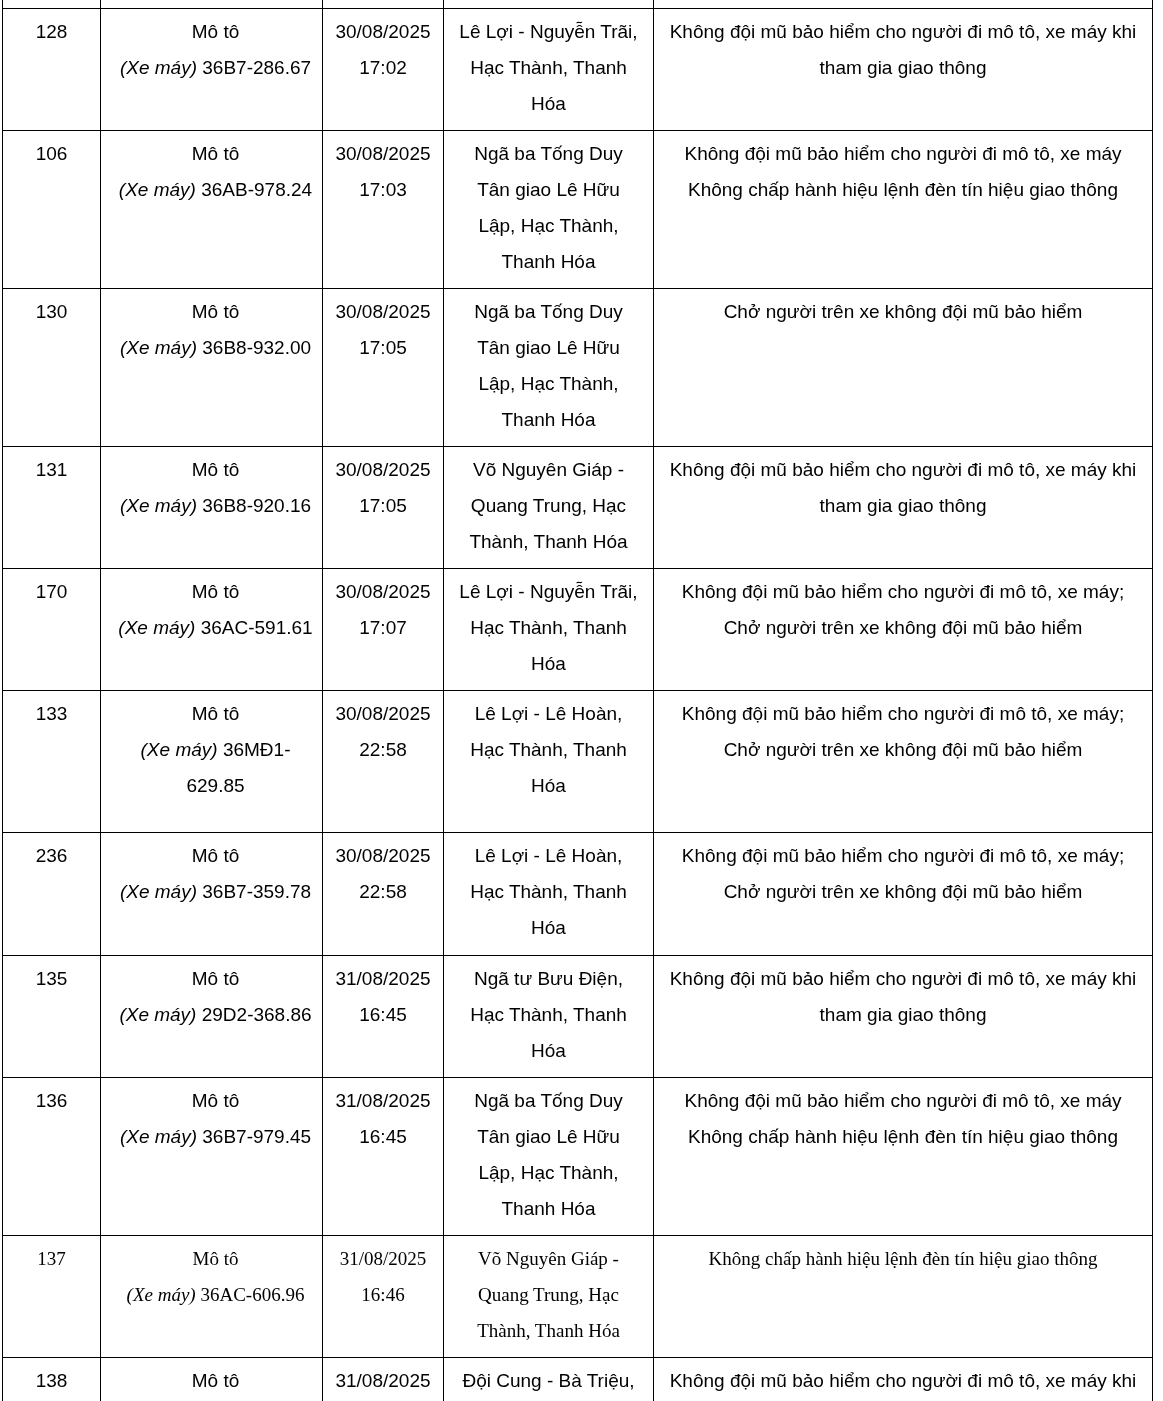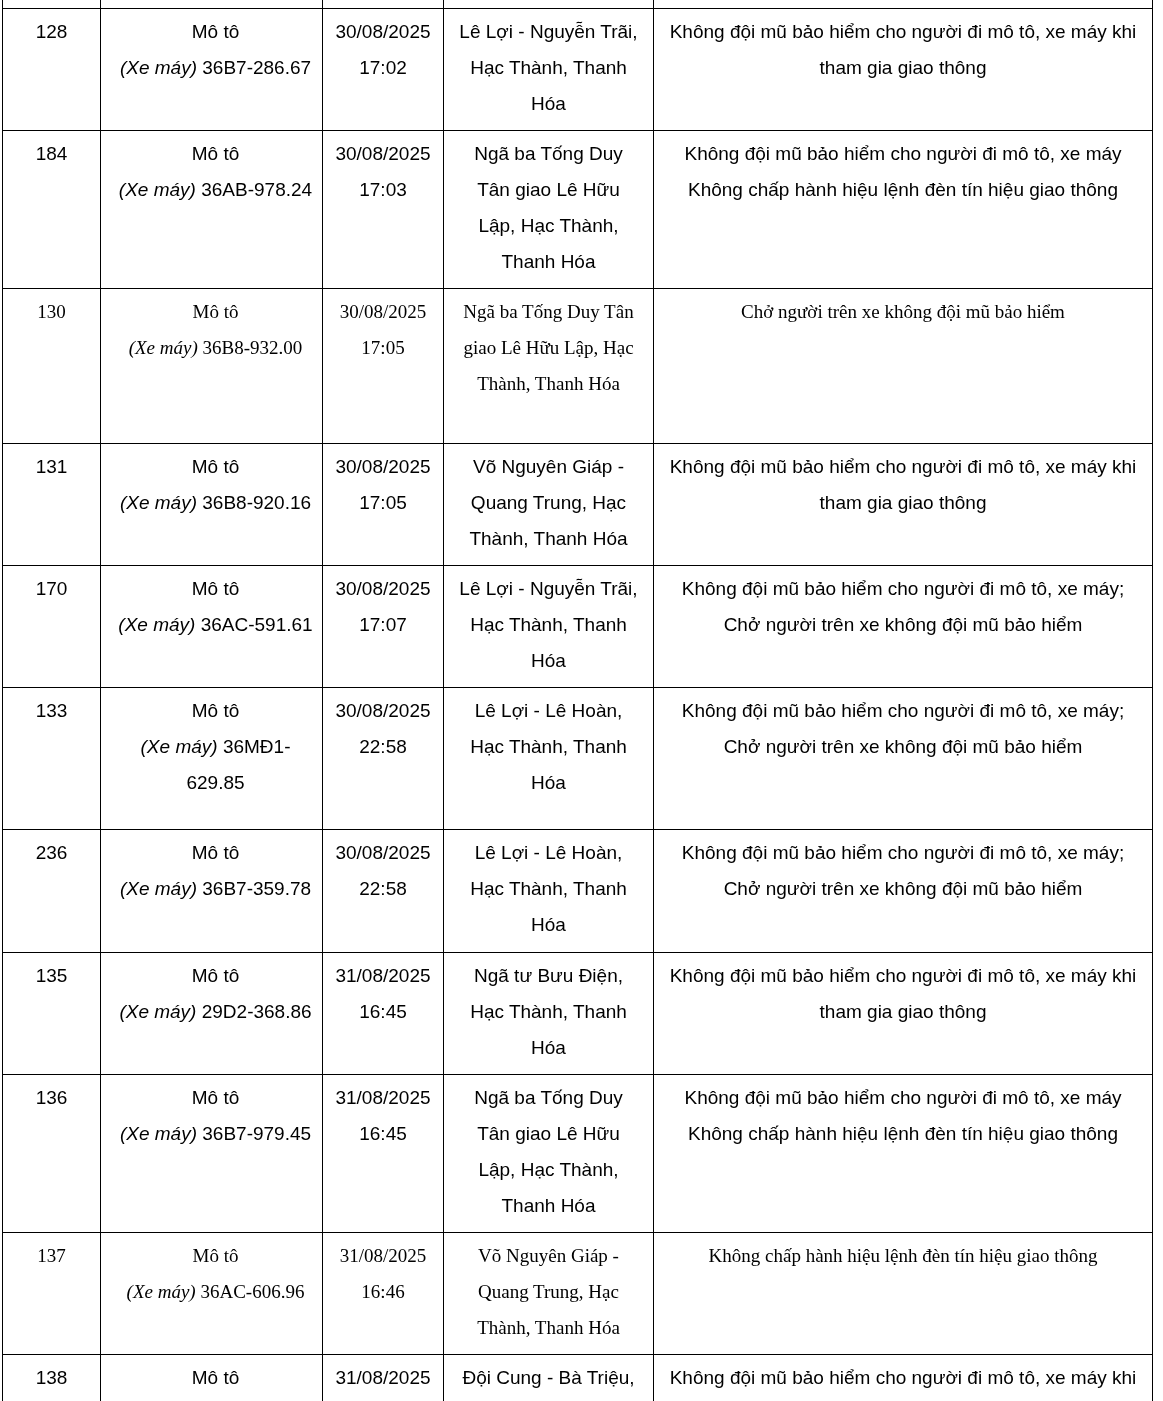--- a/index.html
+++ b/index.html
@@ -81,40 +81,40 @@
     <td class="c-loc">
       <span>Lê Lợi - Nguyễn Trãi, Hạc Thành, Thanh Hóa</span>
     </td>
     <td class="c-vio">
           <div>Không đội mũ bảo hiểm cho người đi mô tô, xe máy khi tham gia giao thông</div>
         </td>
   </tr>
 
   <tr style="height: 142px;">
     <td class="c-no">
-      <span>184</span>
+      <span>106</span>
     </td>
     <td class="c-veh">
       <div>Mô tô</div>
       <div><span class="it">(Xe máy)</span> <span>36AB-978.24</span></div>
     </td>
     <td class="c-dt">
       <div>30/08/2025</div>
       <div>17:03</div>
     </td>
     <td class="c-loc">
       <span>Ngã ba Tống Duy Tân giao Lê Hữu Lập, Hạc Thành, Thanh Hóa</span>
     </td>
     <td class="c-vio">
           <div>Không đội mũ bảo hiểm cho người đi mô tô, xe máy</div>
           <div>Không chấp hành hiệu lệnh đèn tín hiệu giao thông</div>
         </td>
   </tr>
 
-  <tr style="height: 155px; font-family: Liberation Serif, serif;">
+  <tr style="height: 155px;">
     <td class="c-no">
       <span>130</span>
     </td>
     <td class="c-veh">
       <div>Mô tô</div>
       <div><span class="it">(Xe máy)</span> <span>36B8-932.00</span></div>
     </td>
     <td class="c-dt">
       <div>30/08/2025</div>
       <div>17:05</div>

